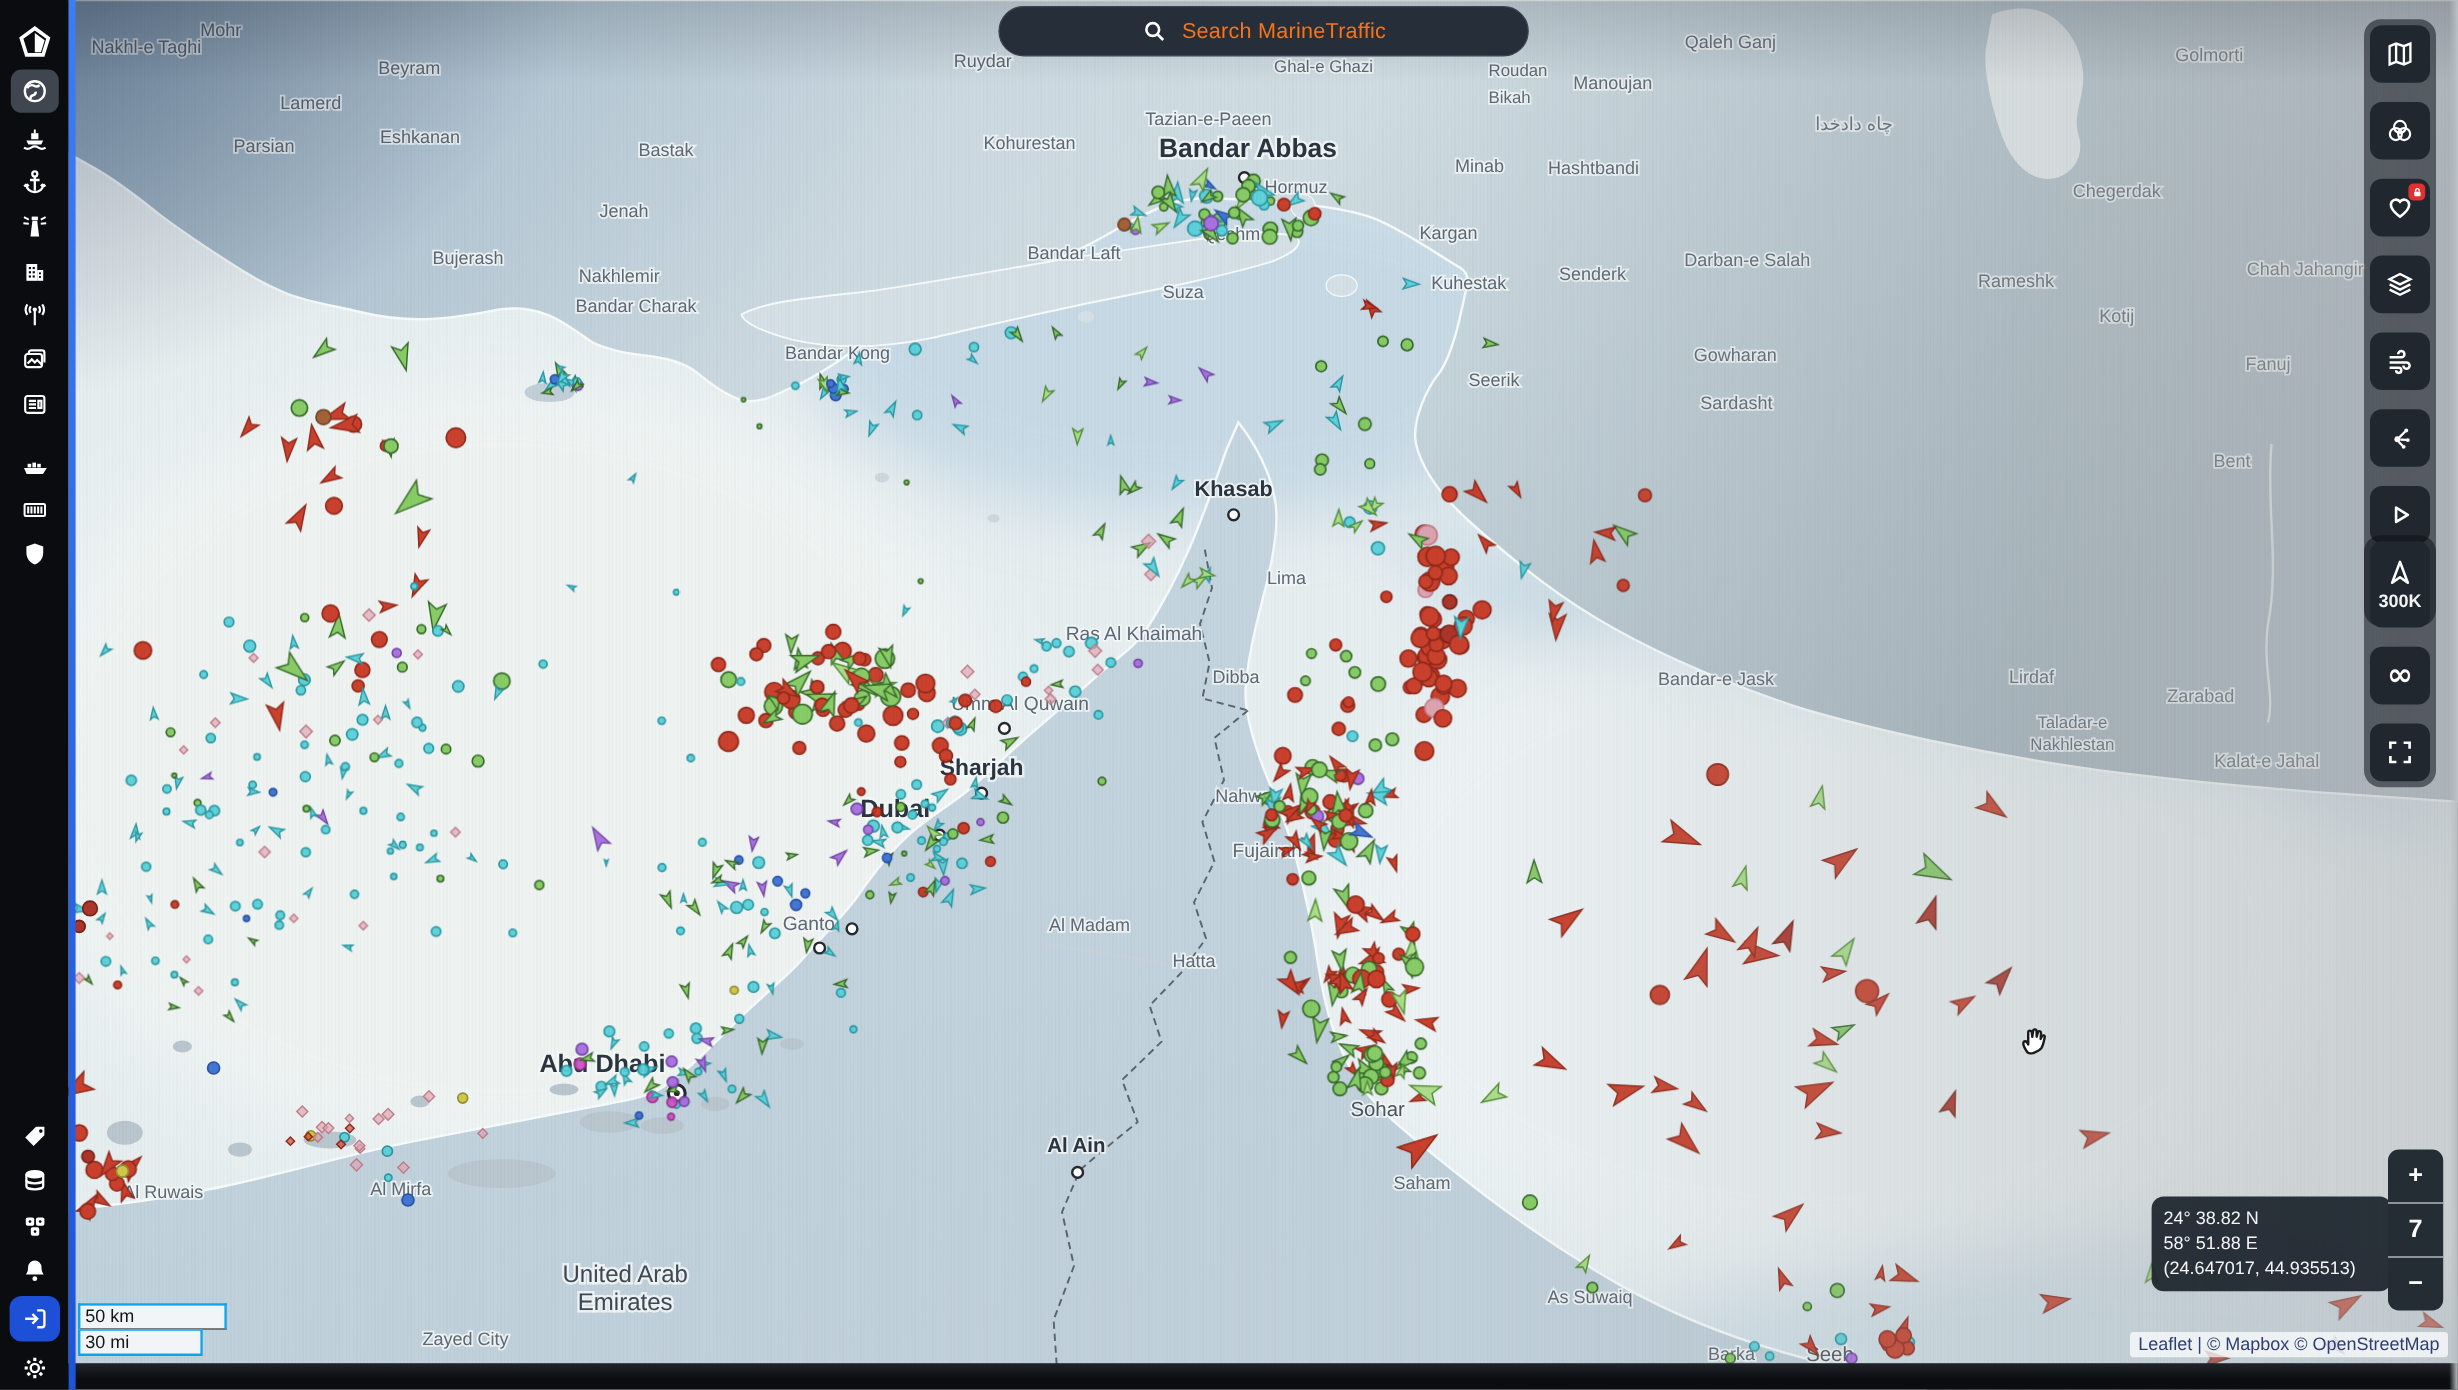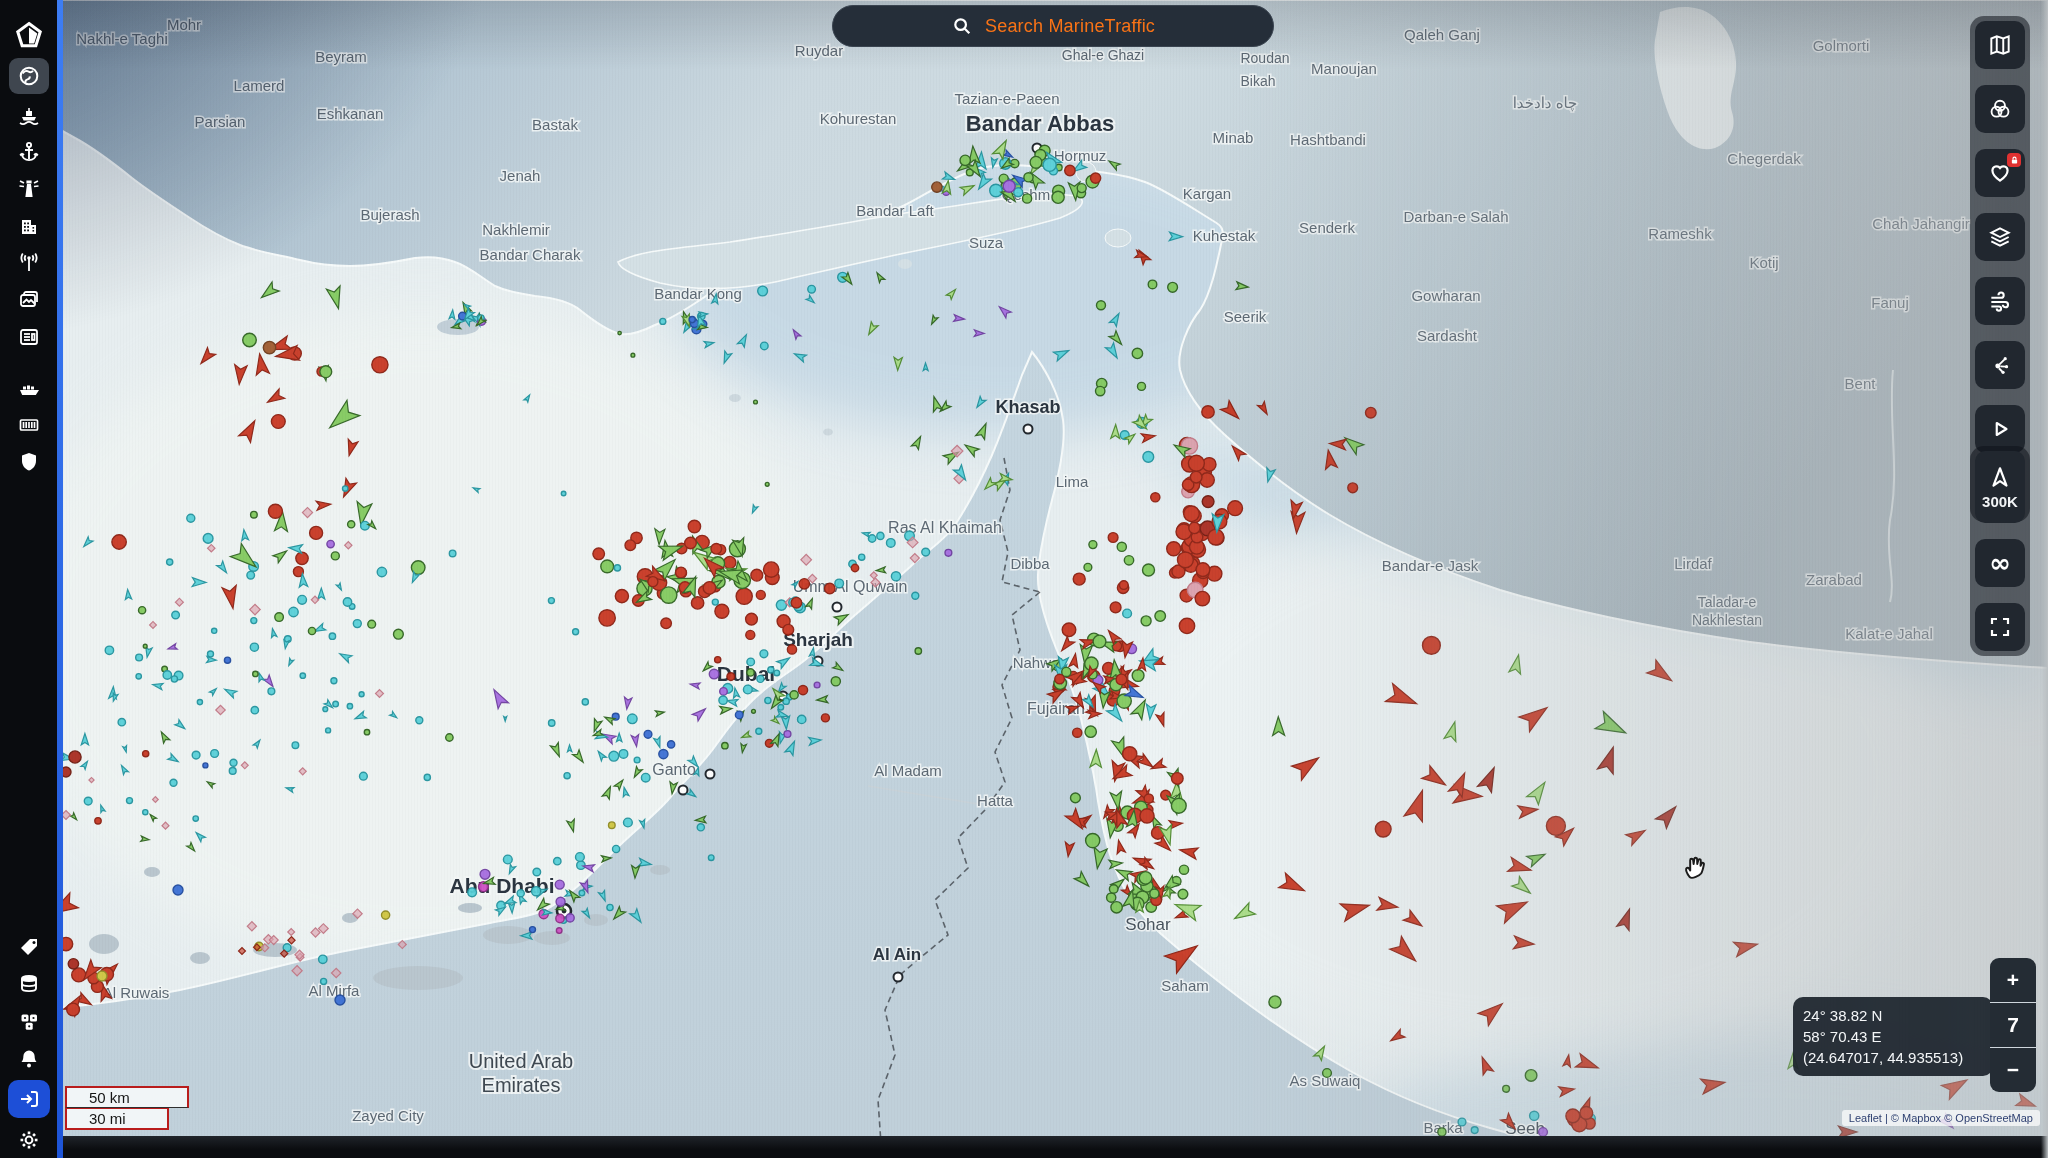--- a/index.html
+++ b/index.html
@@ -53,27 +53,27 @@
      border-radius:9px;overflow:hidden;display:flex;flex-direction:column;}
   #zoomctl div{height:44px;display:flex;align-items:center;justify-content:center;
      color:#fff;font-size:21px;font-weight:700;cursor:pointer;}
   #zoomctl div + div{border-top:1px solid #cfd6dc}
   
   #coords{position:absolute;left:1793px;top:997px;width:180px;z-index:19;
      background:rgba(28,36,44,.93);border-radius:10px;padding:8px 10px;
      text-align:left;color:#f4f6f8;font-size:15px;line-height:21px;}
   
   #scale{position:absolute;left:65px;top:1086px;z-index:18;font-size:15px;color:#151515}
-  #scale .bar{background:rgba(255,255,255,.78);border:2px solid #b91c1c;
-     padding:0 22px;height:22px;display:flex;align-items:center;box-sizing:border-box}
+  #scale .bar{background:rgba(255,255,255,.78);border:2px solid #0ea5e9;
+     padding:0 4px;height:22px;display:flex;align-items:center;box-sizing:border-box}
   #scale .bar.km{width:124px;border-bottom:1px solid #2e2e2e}
   #scale .bar.mi{width:104px;border-top-width:1px}
   
   #attr{position:absolute;right:8px;top:1110px;z-index:18;background:rgba(255,255,255,.72);
-     color:#2d3f70;font-size:11px;padding:2px 7px;border-radius:3px}
+     color:#2d3f70;font-size:15px;padding:2px 7px;border-radius:3px}
   
   #cursor{position:absolute;left:1678px;top:848px;z-index:30;pointer-events:none}
 </style>
 </head>
 <body>
 
 <svg id="map" width="2048" height="1158" viewBox="0 0 2048 1158">
   <defs>
     <linearGradient id="iranGrad" x1="0" y1="0" x2="1" y2="0.25">
       <stop offset="0" stop-color="#8ba3b6"></stop>
@@ -1423,21 +1423,21 @@
 </div>
 
 <div id="zoomctl">
   <div>+</div>
   <div>7</div>
   <div>−</div>
 </div>
 
 <div id="coords">
   <div>24° 38.82 N</div>
-  <div>58° 70.43 E</div>
+  <div>58° 51.88 E</div>
   <div>(24.647017, 44.935513)</div>
 </div>
 
 <div id="scale">
   <div class="bar km">50 km</div>
   <div class="bar mi">30 mi</div>
 </div>
 
 <div id="attr">Leaflet | © Mapbox © OpenStreetMap</div>
 

